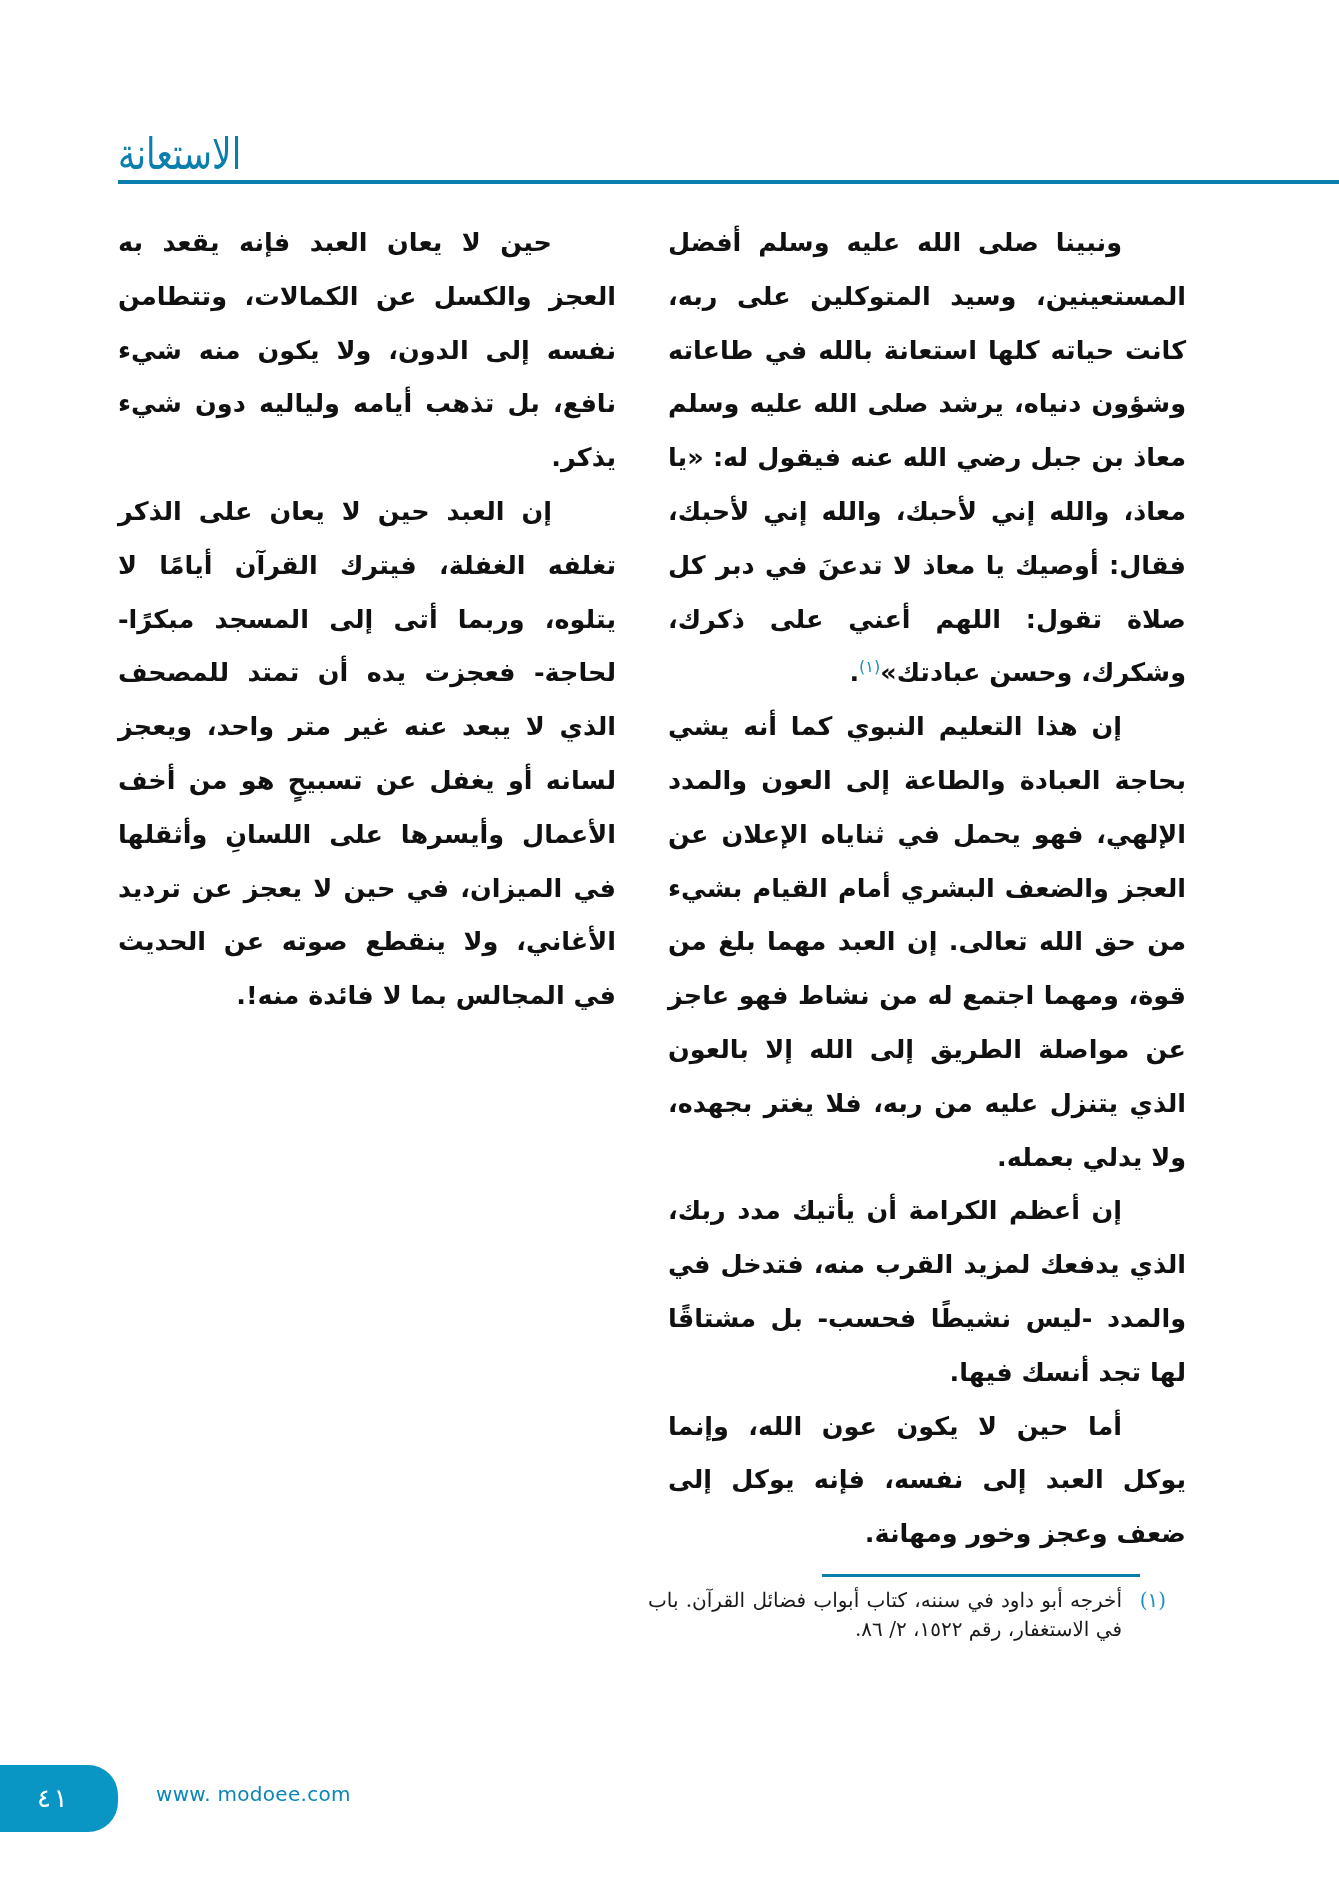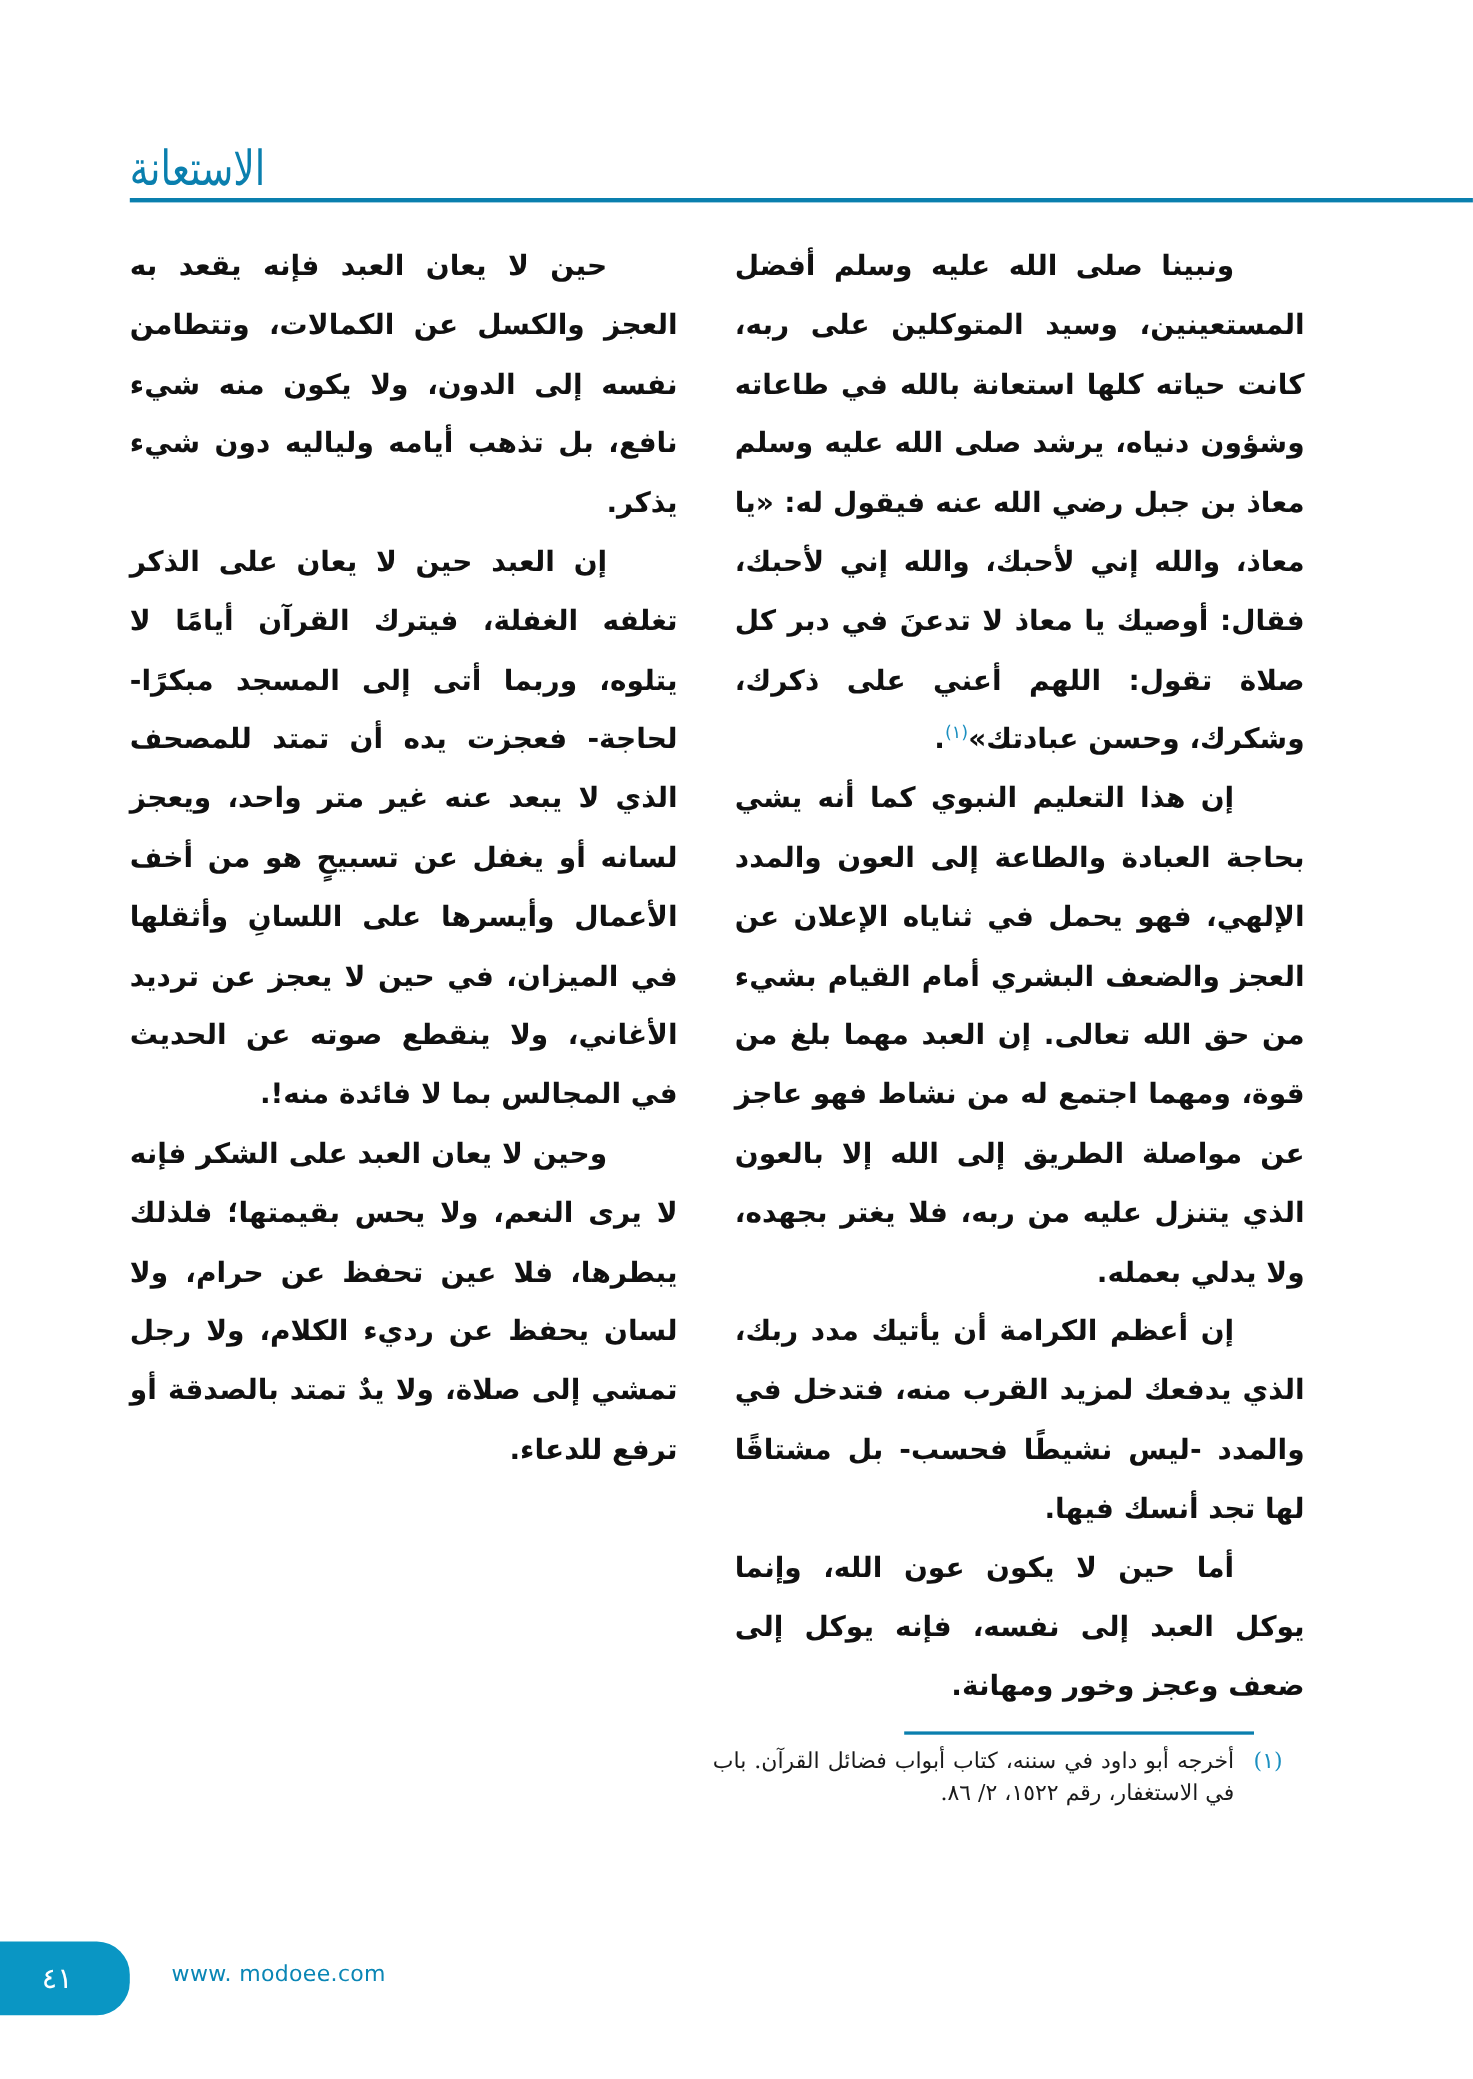--- a/index.html
+++ b/index.html
@@ -110,21 +110,21 @@
       width: 118px;
       height: 67px;
       background: #0a96c4;
       border-radius: 0 30px 30px 0;
       display: flex;
       align-items: center;
       justify-content: center;
     }
     .page-number {
       color: #ffffff;
-      font-family: Liberation Serif, serif;
+      font-family: Liberation Mono, monospace;
       font-size: 26px;
       padding-right: 14px;
     }
     .footer-url {
       position: absolute;
       left: 156px;
       top: 1782px;
       font-family: "DejaVu Sans", sans-serif;
       font-size: 20px;
       color: #0a86b5;
@@ -150,19 +150,18 @@
     <span class="fn-num">(١)</span>
     <span class="fn-text">
       <span>أخرجه أبو داود في سننه، كتاب أبواب فضائل القرآن. باب في الاستغفار، رقم ١٥٢٢، ٢/ ٨٦.</span>
     </span>
   </div>
 </div>
 
 <div class="column col-left">
   <p class="para">حين لا يعان العبد فإنه يقعد به العجز والكسل عن الكمالات، وتتطامن نفسه إلى الدون، ولا يكون منه شيء نافع، بل تذهب أيامه ولياليه دون شيء يذكر.</p>
   <p class="para">إن العبد حين لا يعان على الذكر تغلفه الغفلة، فيترك القرآن أيامًا لا يتلوه، وربما أتى إلى المسجد مبكرًا- لحاجة- فعجزت يده أن تمتد للمصحف الذي لا يبعد عنه غير متر واحد، ويعجز لسانه أو يغفل عن تسبيحٍ هو من أخف الأعمال وأيسرها على اللسانِ وأثقلها في الميزان، في حين لا يعجز عن ترديد الأغاني، ولا ينقطع صوته عن الحديث في المجالس بما لا فائدة منه!.</p>
-  <p class="para">وحين لا يعان العبد على الشكر فإنه لا يرى النعم، ولا يحس بقيمتها؛ فلذلك يبطرها، فلا عين تحفظ عن حرام، ولا لسان يحفظ عن رديء الكلام، ولا رجل تمشي إلى صلاة، ولا يدٌ تمتد بالصدقة أو ترفع للدعاء.</p>
 </div>
 
 <div class="footer-tab">
   <span class="page-number">٤١</span>
 </div>
 <div class="footer-url">www. modoee.com</div>
 
 </body></html>

